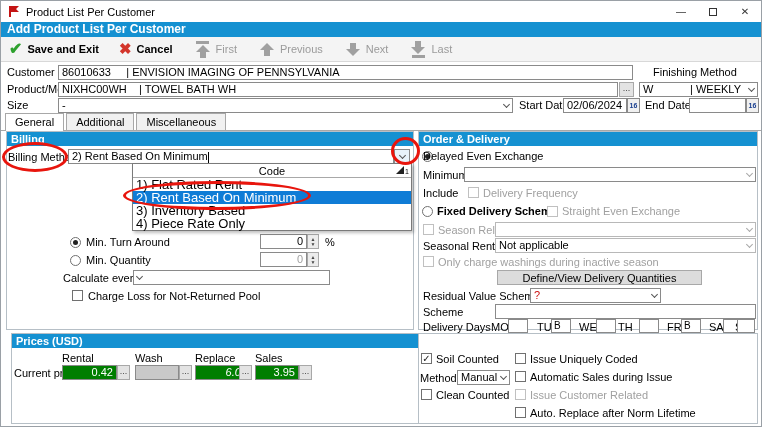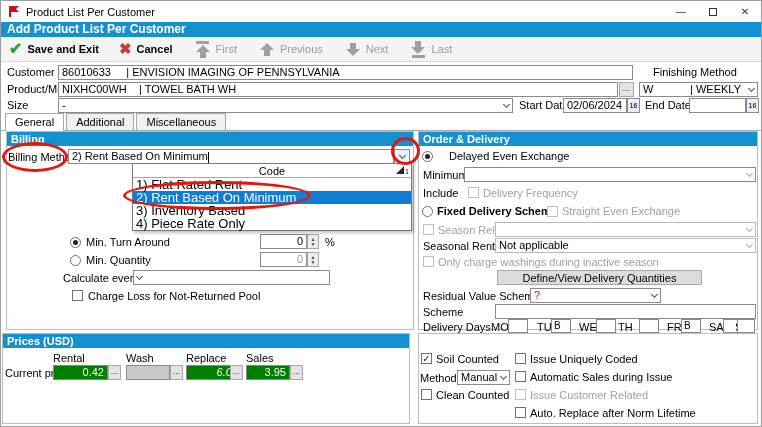--- a/index.html
+++ b/index.html
@@ -230,21 +230,21 @@
     <span class="cb" style="left:65px; top:158px;"></span>
     <span class="lbl" style="left:81px; top:157px;">Charge Loss for Not-Returned Pool</span>
   </div>
 
   <div class="panel" style="left:417px; top:130px; width:340px; height:199px;">
     <div class="panel-header">Order &amp; Delivery</div>
 
     <span class="radio" style="left:3px; top:19px;">
         <span class="dot"></span>
       </span>
-    <span class="lbl" style="left:30px; top:17px;">Delayed Even Exchange</span>
+    <span class="lbl" style="left:4px; top:17px;">Delayed Even Exchange</span>
 
     <span class="lbl" style="left:4px; top:36px;">Minimum</span>
     <div class="field combo" style="left:45px; top:35px; width:292px;">
       <span></span>
       <span class="chev gray"></span>
     </div>
 
     <span class="lbl" style="left:4px; top:54px;">Include</span>
     <span class="cb disabled" style="left:49px; top:55px;"></span>
     <span class="lbl gray-text" style="left:64px; top:54px;">Delivery Frequency</span>
@@ -292,21 +292,21 @@
     <div class="day-box" style="left:220px; top:187px;"></div>
     <span class="lbl" style="left:248px; top:188px;">FR</span>
     <div class="day-box" style="left:262px; top:187px;">B</div>
     <span class="lbl" style="left:290px; top:188px;">SA</span>
     <div class="day-box" style="left:304px; top:187px;"></div>
 
     <span class="lbl" style="left:316px; top:188px;">SU</span>
     <div class="day-box" style="left:318px; top:187px; left:318px; width:18px; left:318px;"></div>
   </div>
 
-  <div class="panel" style="left:1px; top:332px; width:408px; height:91px;padding-left:36px;">
+  <div class="panel" style="left:10px; top:332px; width:408px; height:91px;padding-left:36px;">
     <div class="panel-header">Prices (USD)</div>
     <span class="lbl" style="left:50px; top:17px;">Rental</span>
     <span class="lbl" style="left:123px; top:17px;">Wash</span>
     <span class="lbl" style="left:183px; top:17px;">Replace</span>
     <span class="lbl" style="left:243px; top:17px;">Sales</span>
 
     <span class="lbl" style="left:2px; top:32px;">Current price</span>
     <div class="price-field price-green" style="left:50px; top:31px; width:55px;">0.42</div>
     <div class="dots-btn" style="left:105px; top:31px; width:13px;">...</div>
     <div class="price-field price-gray" style="left:123px; top:31px; width:44px;"></div>

